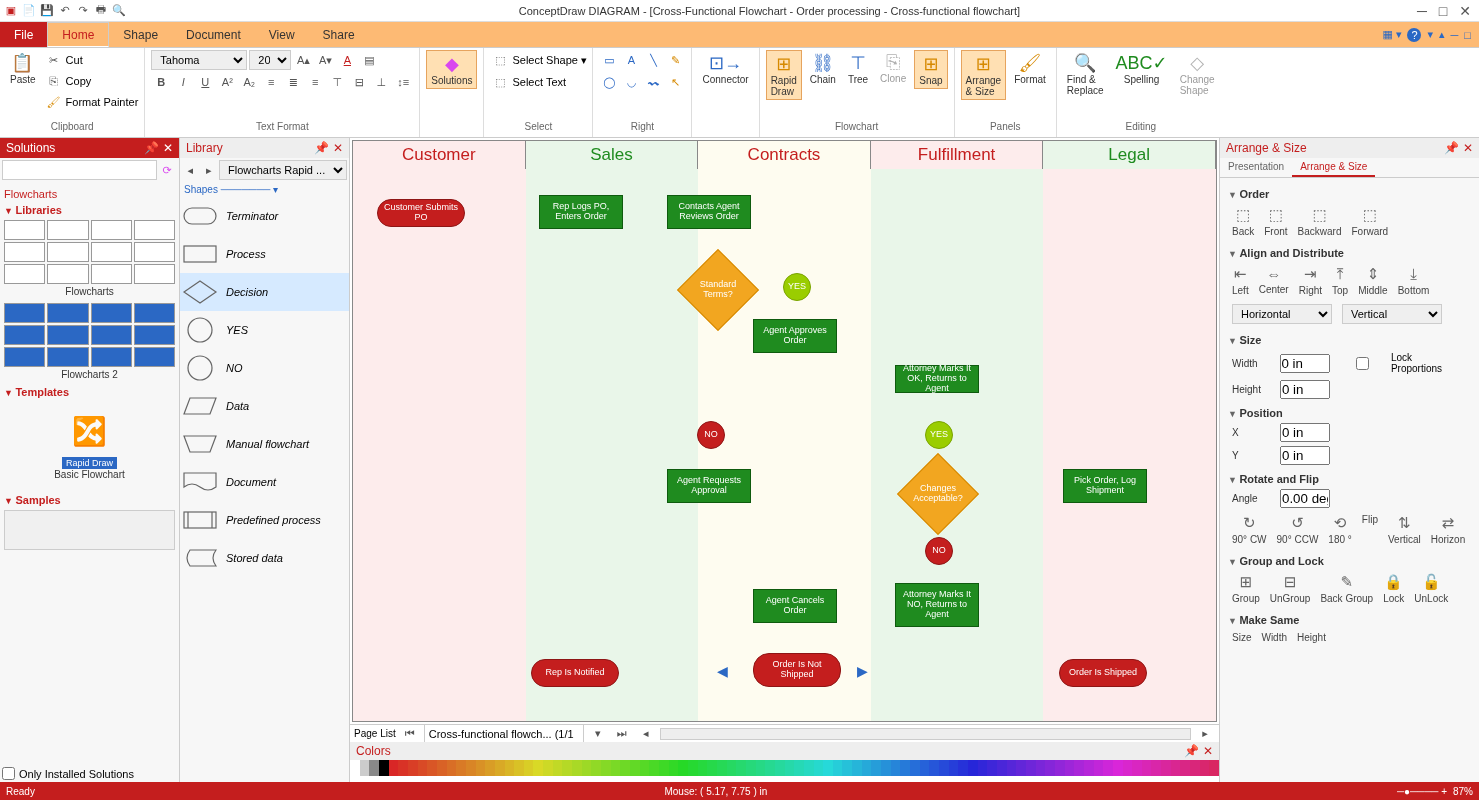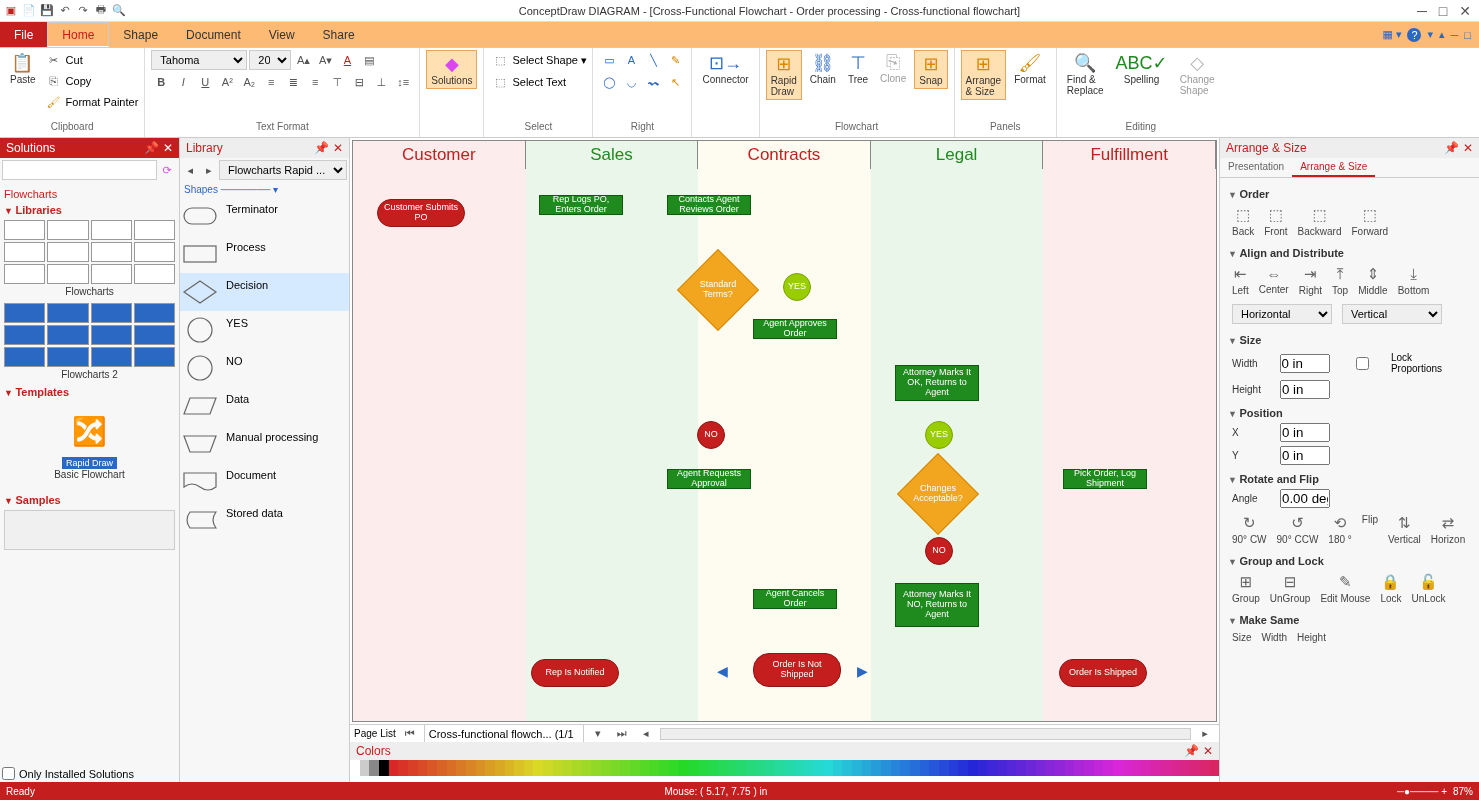--- a/index.html
+++ b/index.html
@@ -31,30 +31,30 @@
 .panel .pbody { flex: 1; overflow: auto; font-size: 11px; padding: 4px; }
 .solutions { width: 180px; }
 .library { width: 170px; }
 .canvas { flex: 1; display: flex; flex-direction: column; min-width: 0; background: #fff; }
 .inspector { width: 260px; border-left: 1px solid #ccc; border-right: none; }
 .tree-sec { color: #c41e1e; font-weight: bold; margin: 4px 0; font-size: 11px; }
 .tree-sec::before { content: "▼ "; font-size: 9px; }
 .thumbgrid { display: grid; grid-template-columns: repeat(4, 1fr); gap: 2px; margin: 2px 0; }
 .thumbgrid span { height: 20px; border: 1px solid #999; background: #fff; }
 .thumbcap { text-align: center; font-size: 10px; color: #333; margin-bottom: 6px; }
-.libitem { display: flex; gap: 8px; padding: 6px 2px; cursor: pointer; }
+.libitem { display: flex; align-items: center; gap: 8px; padding: 6px 2px; cursor: pointer; font-style: italic; }
 .libitem.sel { background: #d6eaff; }
 .libitem .shape { width: 36px; height: 26px; display: flex; align-items: center; justify-content: center; }
 .svgshape { stroke: #666; fill: none; stroke-width: 1.2; }
 .swimhdr { display: flex; height: 28px; }
 .lane { flex: 1; display: flex; align-items: center; justify-content: center; font-size: 17px; color: #c41e1e; border-right: 1px solid #888; background: #fdecec; }
 .lane.green { color: #1f8b1f; background: #e9f6e9; }
 .swimbody { flex: 1; position: relative; background: linear-gradient(90deg, #fdecec 0 20%, #e9f6e9 20% 40%, #fefcf0 40% 60%, #e9f6e9 60% 80%, #fdecec 80% 100%); overflow: hidden; }
 .node { position: absolute; color: #fff; font-size: 9px; display: flex; align-items: center; justify-content: center; text-align: center; padding: 2px 4px; line-height: 1.1; }
-.proc { background: #1f8b1f; border: 1px solid #0e5b0e; width: 84px; height: 20px; }
+.proc { background: #1f8b1f; border: 1px solid #0e5b0e; width: 84px; height: 34px; }
 .dec { background: #f2a620; border: 1px solid #d68900; width: 58px; height: 58px; transform: rotate(45deg); }
 .dec span { transform: rotate(-45deg); display: block; }
 .term { background: #c41e1e; border: 1px solid #8e1515; border-radius: 16px; width: 88px; height: 28px; }
 .circle { width: 28px; height: 28px; border-radius: 50%; }
 .yes { background: #9acd00; border: 1px solid #7aa300; }
 .no { background: #c41e1e; border: 1px solid #8e1515; }
 .ins-sec { font-size: 11px; margin: 6px 4px 2px; font-weight: bold; color: #333; }
 .ins-sec::before { content: "▼ "; font-size: 9px; color: #666; }
 .ins-row { display: flex; gap: 10px; padding: 4px 8px; font-size: 10px; color: #444; }
 .ins-row .cell { display: flex; flex-direction: column; align-items: center; gap: 2px; cursor: pointer; }
@@ -398,60 +398,70 @@
             </svg>
           </div>
           <span>Data</span>
         </div>
       <div class="libitem">
           <div class="shape">
             <svg width="36" height="20">
               <polygon class="svgshape" points="2,2 34,2 28,18 8,18"></polygon>
             </svg>
           </div>
-          <span>Manual processing</span>
+          <span>Manual flowchart</span>
         </div>
       <div class="libitem">
           <div class="shape">
             <svg width="36" height="22">
               <path class="svgshape" d="M2 2 H34 V16 Q26 22 18 16 Q10 10 2 16 Z"></path>
             </svg>
           </div>
           <span>Document</span>
+        </div>
+      <div class="libitem">
+          <div class="shape">
+            <svg width="36" height="20">
+              <rect class="svgshape" x="2" y="2" width="32" height="16"></rect>
+              <line class="svgshape" x1="6" y1="2" x2="6" y2="18"></line>
+              <line class="svgshape" x1="30" y1="2" x2="30" y2="18"></line>
+            </svg>
+          </div>
+          <span>Predefined process</span>
         </div>
       <div class="libitem">
           <div class="shape">
             <svg width="36" height="20">
               <path class="svgshape" d="M8 2 H34 Q28 10 34 18 H8 Q2 10 8 2 Z"></path>
             </svg>
           </div>
           <span>Stored data</span>
         </div>
     </div>
   </div>
 
   <div class="canvas">
     <div style="flex:1;display:flex;flex-direction:column;border:1px solid #888;margin:2px;min-height:0">
       <div class="swimhdr">
         <div class="lane">Customer</div>
         <div class="lane green">Sales</div>
         <div class="lane" style="background:#fefcf0">Contracts</div>
+        <div class="lane">Fulfillment</div>
         <div class="lane green">Legal</div>
-        <div class="lane">Fulfillment</div>
       </div>
       <div class="swimbody">
         <div class="node term" style="left:24px;top:30px">Customer Submits PO</div>
         <div class="node proc" style="left:186px;top:26px">Rep Logs PO, Enters Order</div>
         <div class="node proc" style="left:314px;top:26px">Contacts Agent Reviews Order</div>
         <div class="node dec" style="left:336px;top:92px">
             <span>Standard Terms?</span>
           </div>
         <div class="node circle yes" style="left:430px;top:104px">YES</div>
         <div class="node proc" style="left:400px;top:150px">Agent Approves Order</div>
-        <div class="node proc" style="left:542px;top:196px;height:36px">Attorney Marks It OK, Returns to Agent</div>
+        <div class="node proc" style="left:542px;top:196px;height:28px">Attorney Marks It OK, Returns to Agent</div>
         <div class="node circle no" style="left:344px;top:252px">NO</div>
         <div class="node circle yes" style="left:572px;top:252px">YES</div>
         <div class="node proc" style="left:314px;top:300px">Agent Requests Approval</div>
         <div class="node dec" style="left:556px;top:296px">
             <span>Changes Acceptable?</span>
           </div>
         <div class="node proc" style="left:710px;top:300px">Pick Order, Log Shipment</div>
         <div class="node circle no" style="left:572px;top:368px">NO</div>
         <div class="node proc" style="left:400px;top:420px">Agent Cancels Order</div>
         <div class="node proc" style="left:542px;top:414px;height:44px">Attorney Marks It NO, Returns to Agent</div>
@@ -689,21 +699,21 @@
         <div class="cell">
             <span class="ico">⊞</span>
             <span>Group</span>
           </div>
         <div class="cell">
             <span class="ico">⊟</span>
             <span>UnGroup</span>
           </div>
         <div class="cell">
             <span class="ico">✎</span>
-            <span>Edit Mouse</span>
+            <span>Back Group</span>
           </div>
         <div class="cell">
             <span class="ico">🔒</span>
             <span>Lock</span>
           </div>
         <div class="cell">
             <span class="ico">🔓</span>
             <span>UnLock</span>
           </div>
       </div>

